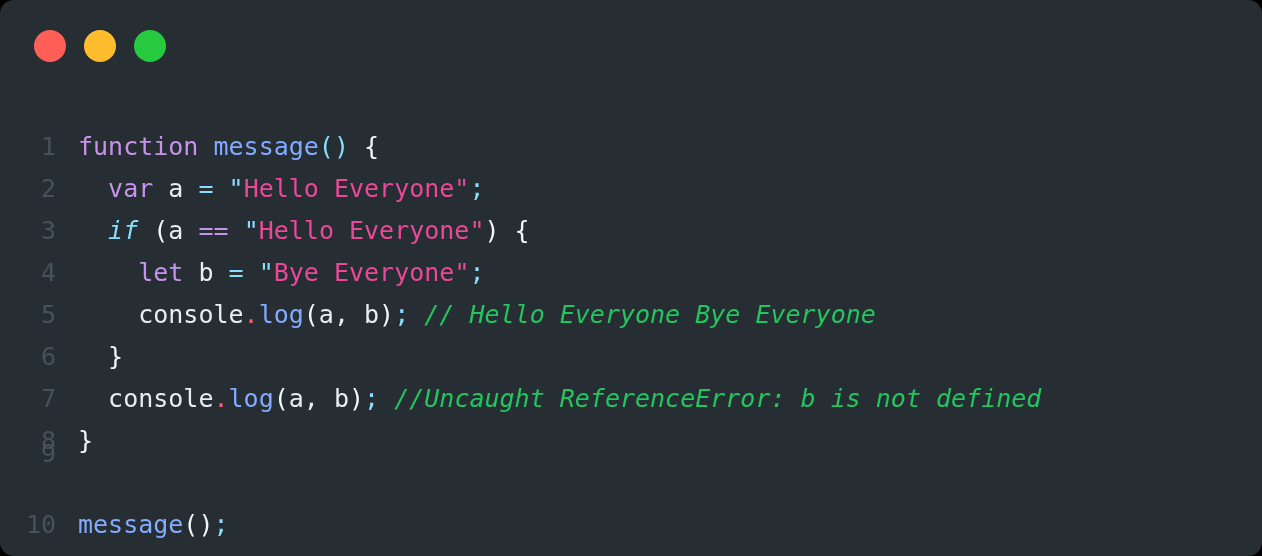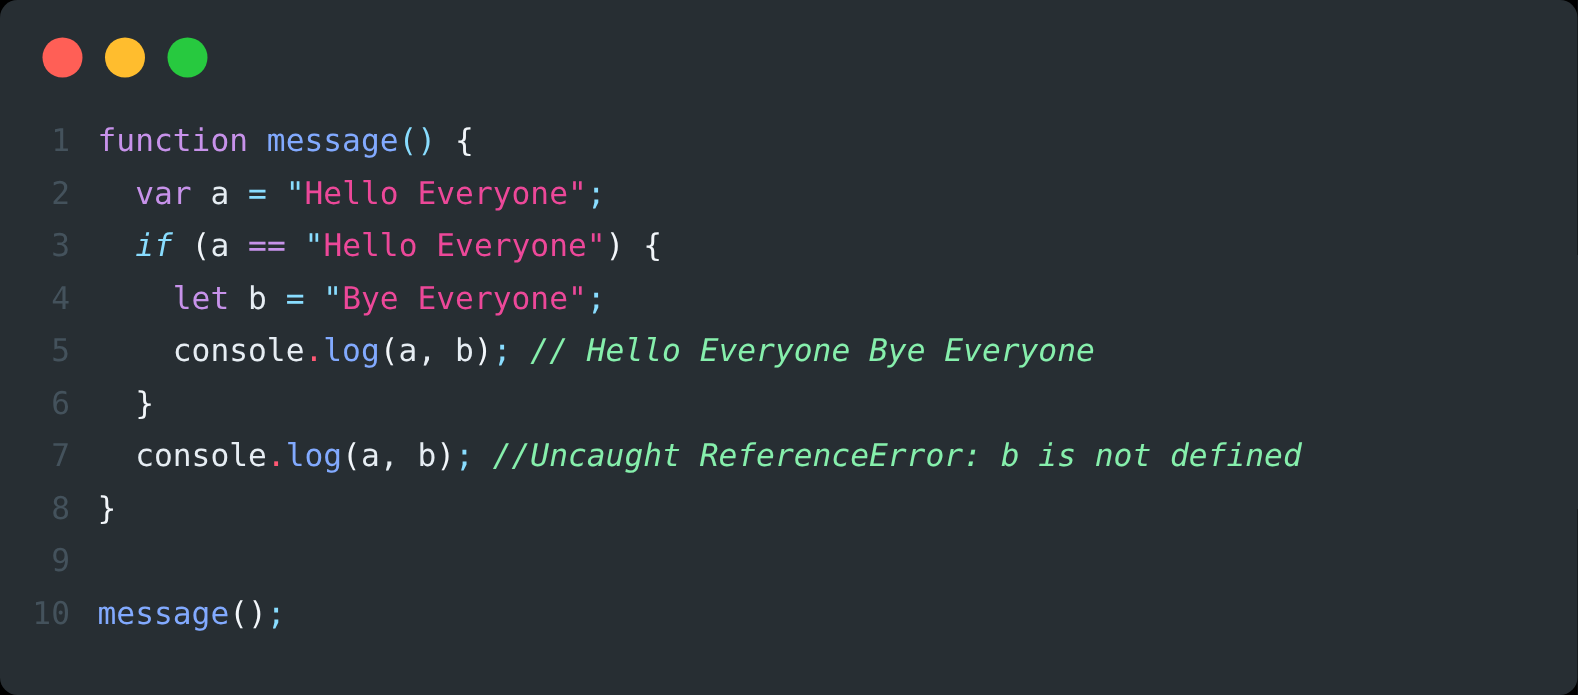--- a/index.html
+++ b/index.html
@@ -71,35 +71,36 @@
     padding-right: 22px;
     box-sizing: border-box;
     color: #44525c;
     font-size: 25px;
     user-select: none;
   }
 
   .line-content {
     flex: 1 1 auto;
     white-space: pre;
+    margin-top: 34px;
   }
 
   
   .tok-keyword      { color: #c792ea; }
   .tok-control      { color: #89ddff; font-style: italic; }
   .tok-function     { color: #82aaff; }
   .tok-punct        { color: #89ddff; }
   .tok-plain        { color: #e6edf3; }
   .tok-string       { color: #ec4899; }
   .tok-quote        { color: #89ddff; }
   .tok-operator     { color: #c792ea; }
   .tok-assign       { color: #89ddff; }
   .tok-dot          { color: #ff5874; }
   .tok-brace        { color: #f2f6fa; }
-  .tok-comment      { color: #86efac; font-style: italic; }
+  .tok-comment      { color: #22c55e; font-style: italic; }
 </style>
 </head>
 <body style="background: rgb(0, 0, 0);">
 
 <div id="editor-window" style="background: rgb(39, 46, 51); border-radius: 14px;">
 
   <div id="titlebar">
     <span class="dot" style="background: rgb(255, 95, 86);"></span>
     <span class="dot" style="background: rgb(255, 189, 46);"></span>
     <span class="dot" style="background: rgb(39, 201, 63);"></span>

